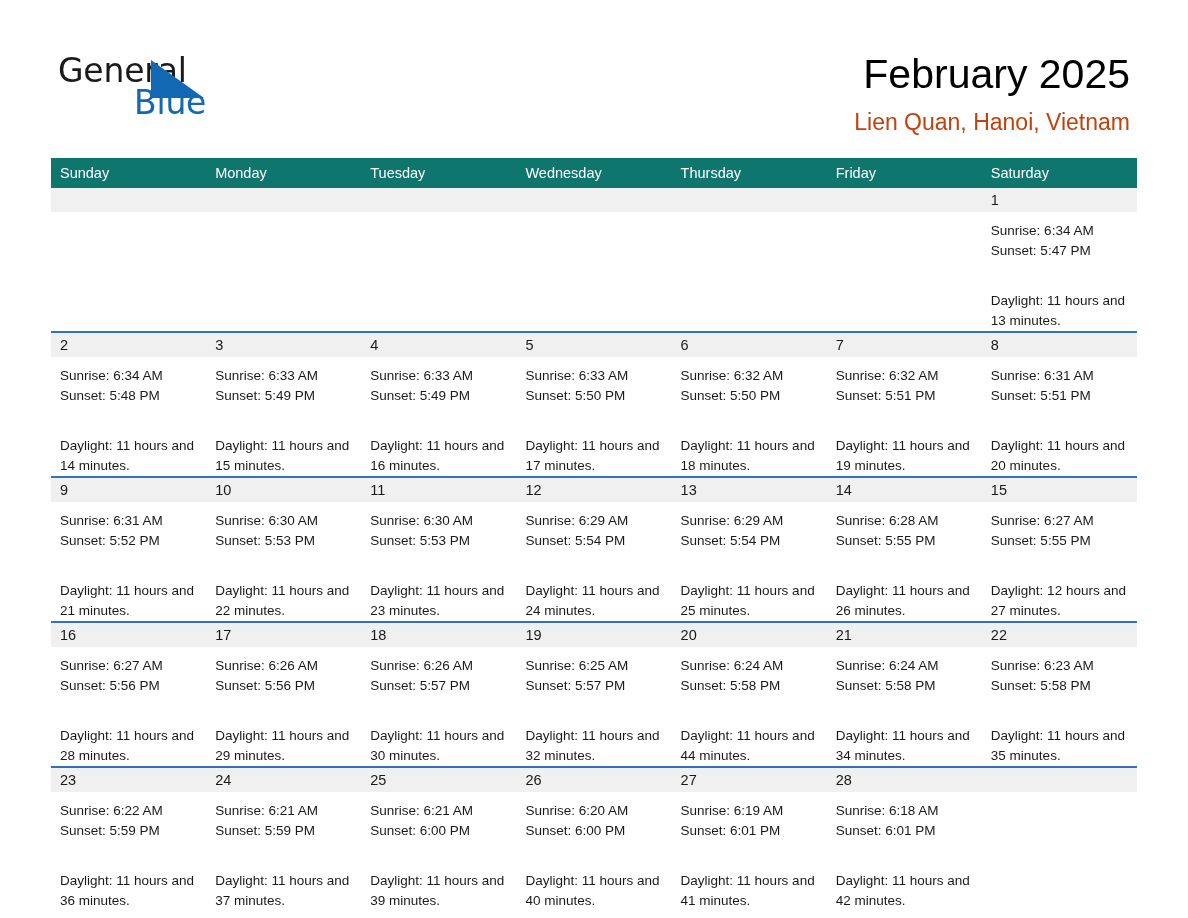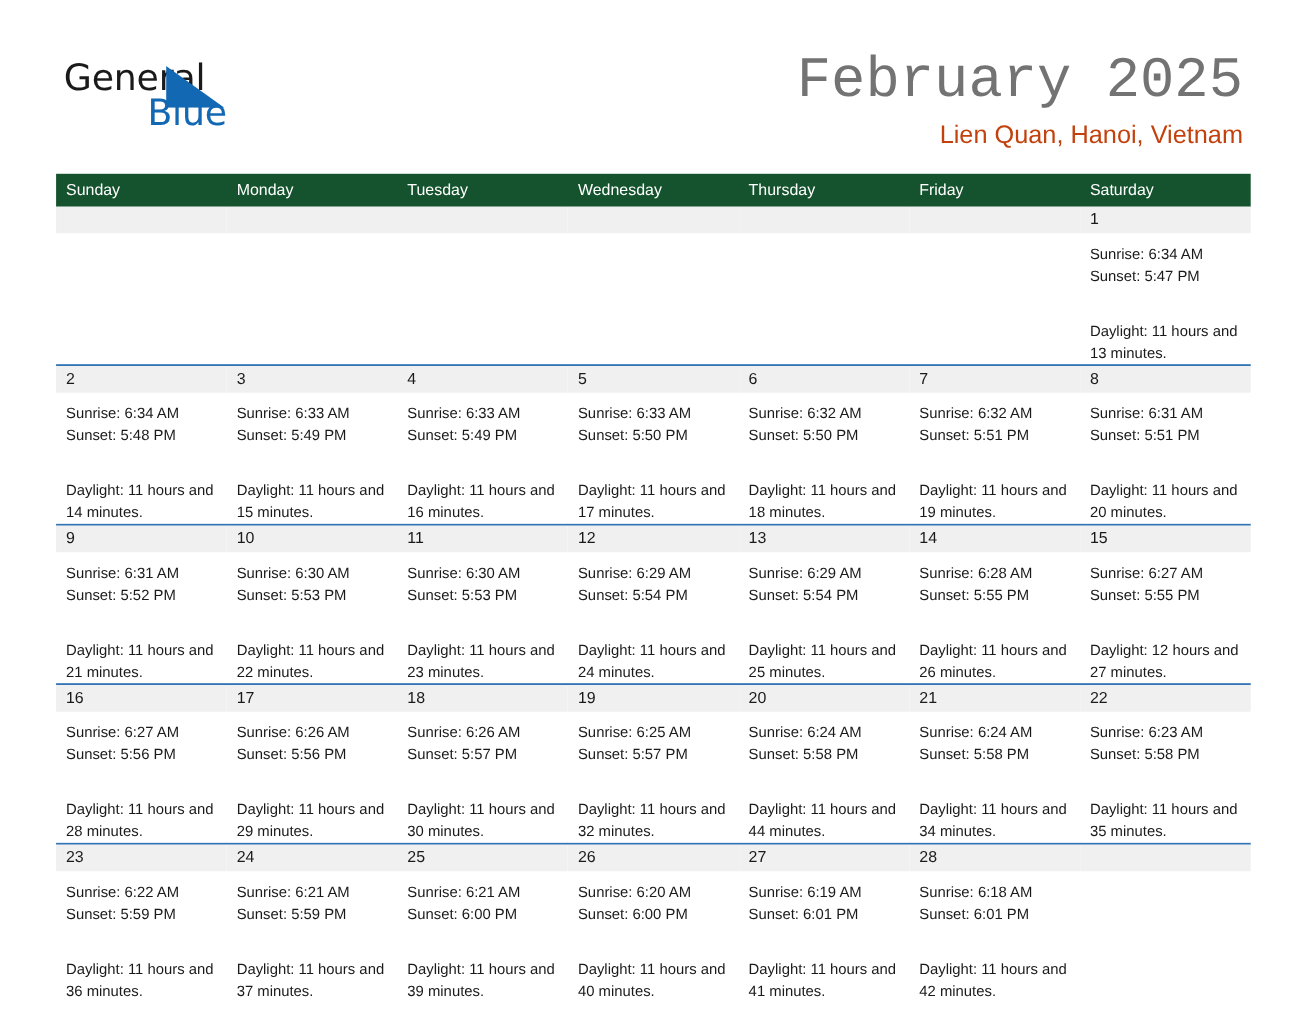--- a/index.html
+++ b/index.html
@@ -64,46 +64,45 @@
     font-weight: 400;
   }
 
   .title-block {
     position: absolute;
     right: 58px;
     top: 50px;
     text-align: right;
   }
   .cal-title {
-    font-size: 52px;
+    font-size: 41px;
     line-height: 48px;
     font-weight: 400;
-    color: #737373;
+    color: #000000;
     white-space: nowrap;
-    font-family: Liberation Mono, monospace;
   }
   .cal-subtitle {
     margin-top: 10px;
     font-size: 23px;
     line-height: 28px;
     font-weight: 400;
     color: #c2410c;
     white-space: nowrap;
   }
 
   
   .calendar {
     position: absolute;
     left: 51px;
     top: 158px;
     width: 1086px;
   }
   .dow-row {
     display: flex;
-    background: #14532d;
+    background: #0f766e;
     height: 30px;
   }
   .dow {
     flex: 1 1 0;
     color: #ffffff;
     font-size: 14.5px;
     line-height: 30px;
     padding-left: 9px;
     box-sizing: border-box;
     white-space: nowrap;

